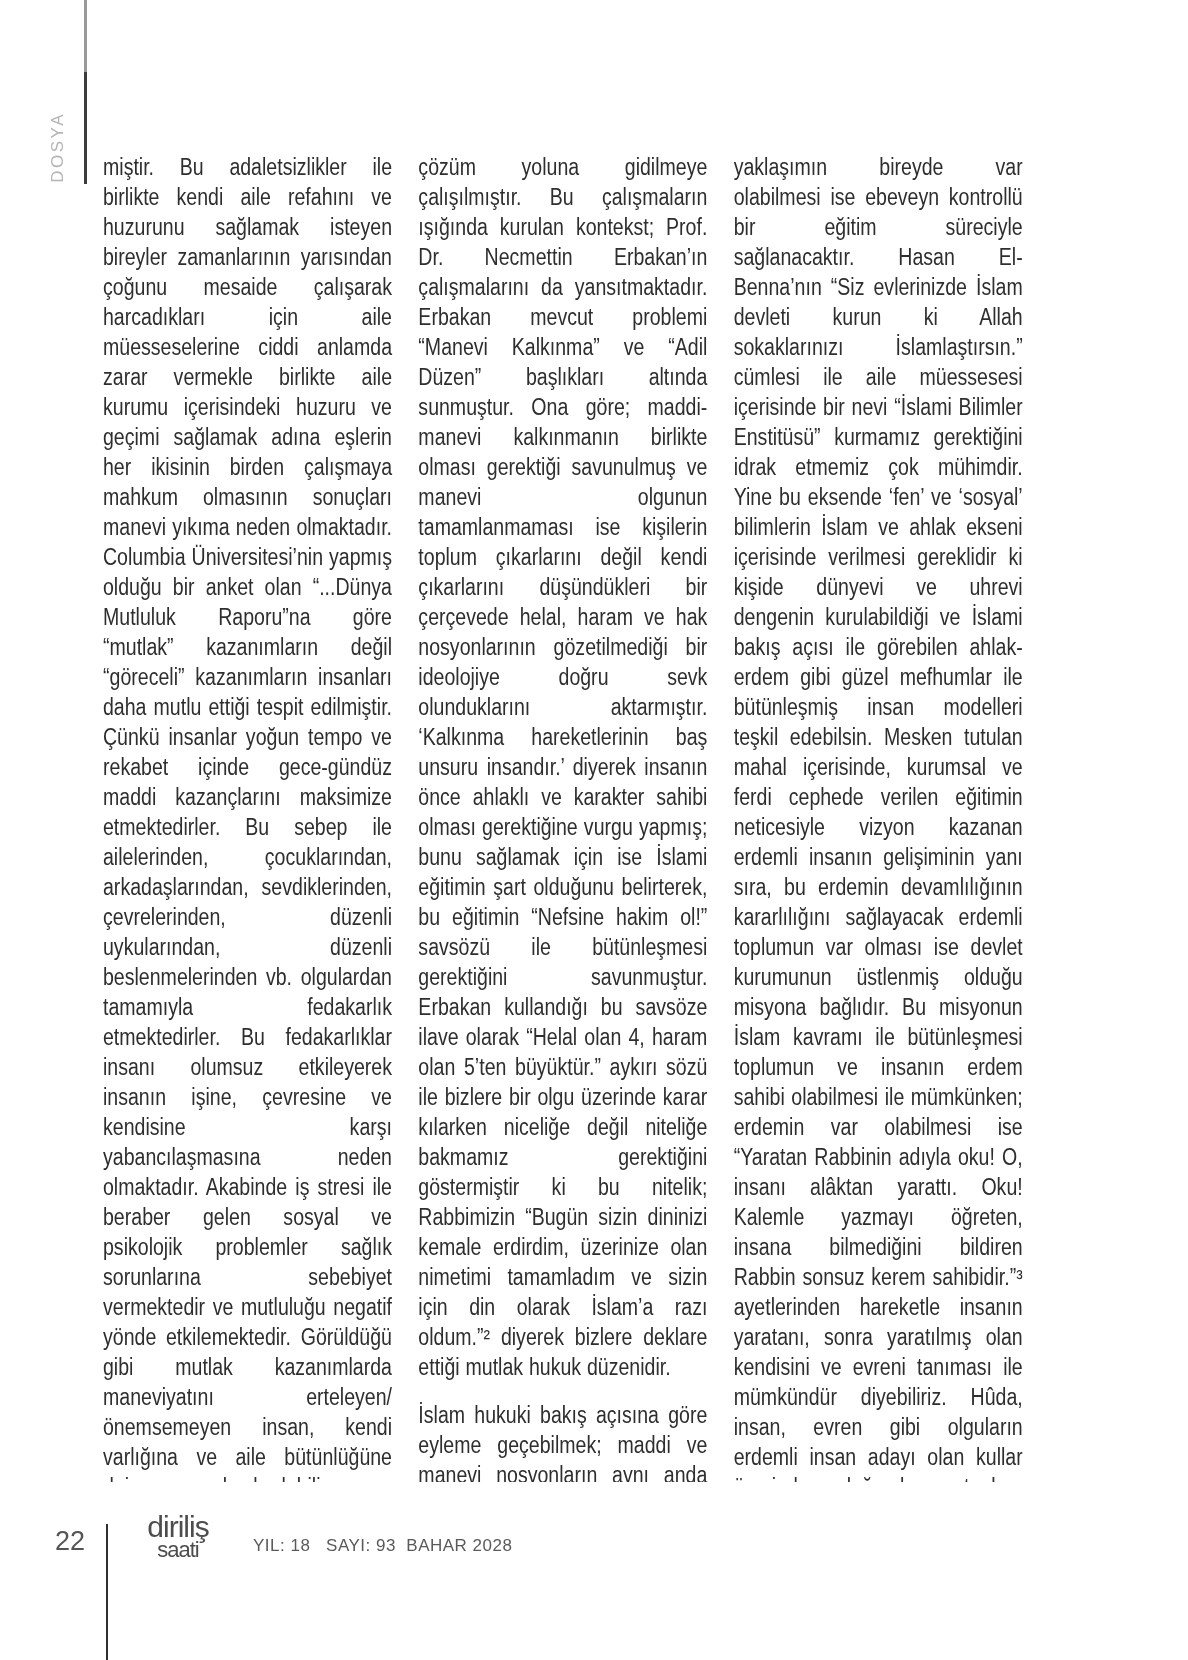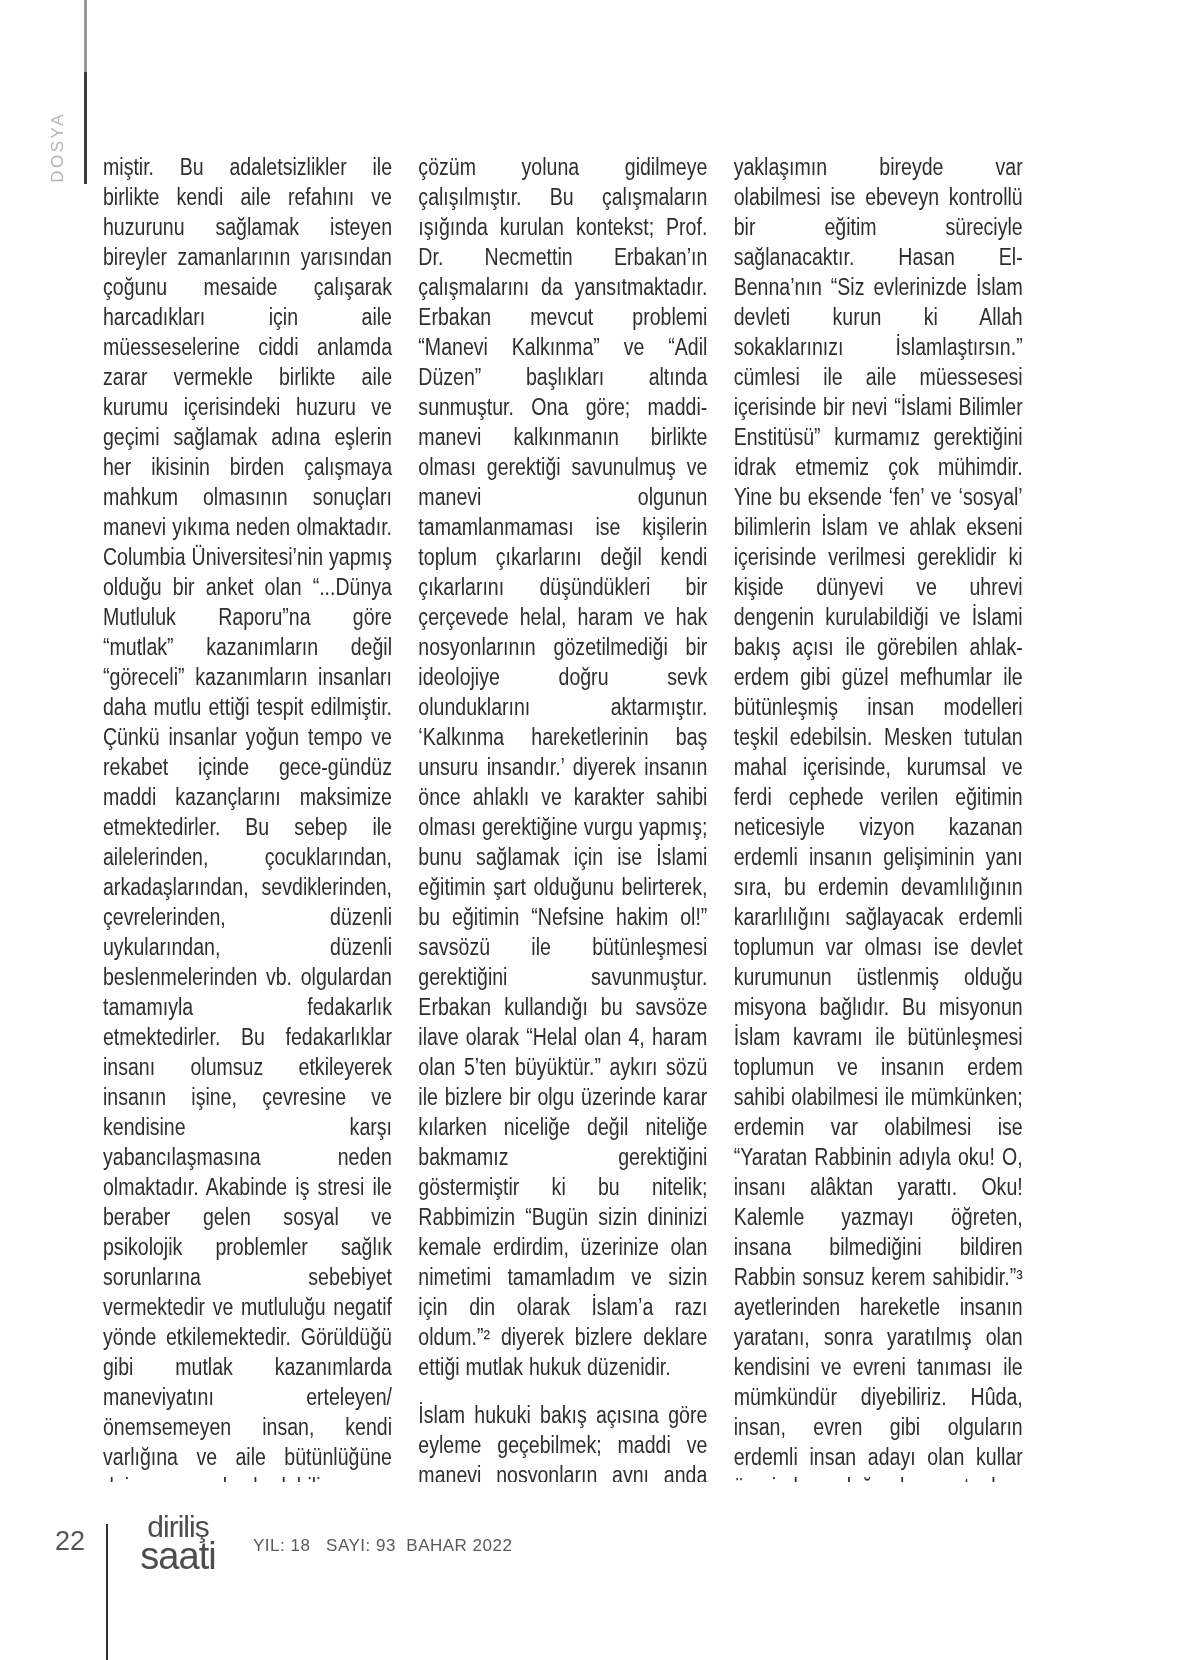--- a/index.html
+++ b/index.html
@@ -59,21 +59,21 @@
     position:absolute; left:106px; top:1524px;
     width:2px; height:136px; background:#2f2f2f;
   }
   .footer-logo {
     position:absolute; left:133px; top:1514px;
     width:90px; text-align:center;
     color:#4d4d4d; font-weight:normal;
     letter-spacing:-1px; line-height:0.88;
   }
   .footer-logo .l1 { font-size:30px; display:block; }
-  .footer-logo .l2 { font-size:38px; display:block; }
+  .footer-logo .l2 { font-size:22px; display:block; }
   .footer-issue {
     position:absolute; left:253px; top:1536px;
     font-size:17px; color:#5a5a5a; letter-spacing:0.5px;
     white-space:pre;
   }
 </style>
 </head>
 <body>
 
 <div class="page">
@@ -99,15 +99,15 @@
 
   <div class="footer-pagenum">22</div>
 
   <div class="footer-divider"></div>
 
   <div class="footer-logo">
     <span class="l1">diriliş</span>
     <span class="l2">saati</span>
   </div>
 
-  <div class="footer-issue">YIL: 18   SAYI: 93  BAHAR 2022</div>
+  <div class="footer-issue">YIL: 18   SAYI: 93  BAHAR 2028</div>
 
 </div>
 
 </body></html>

